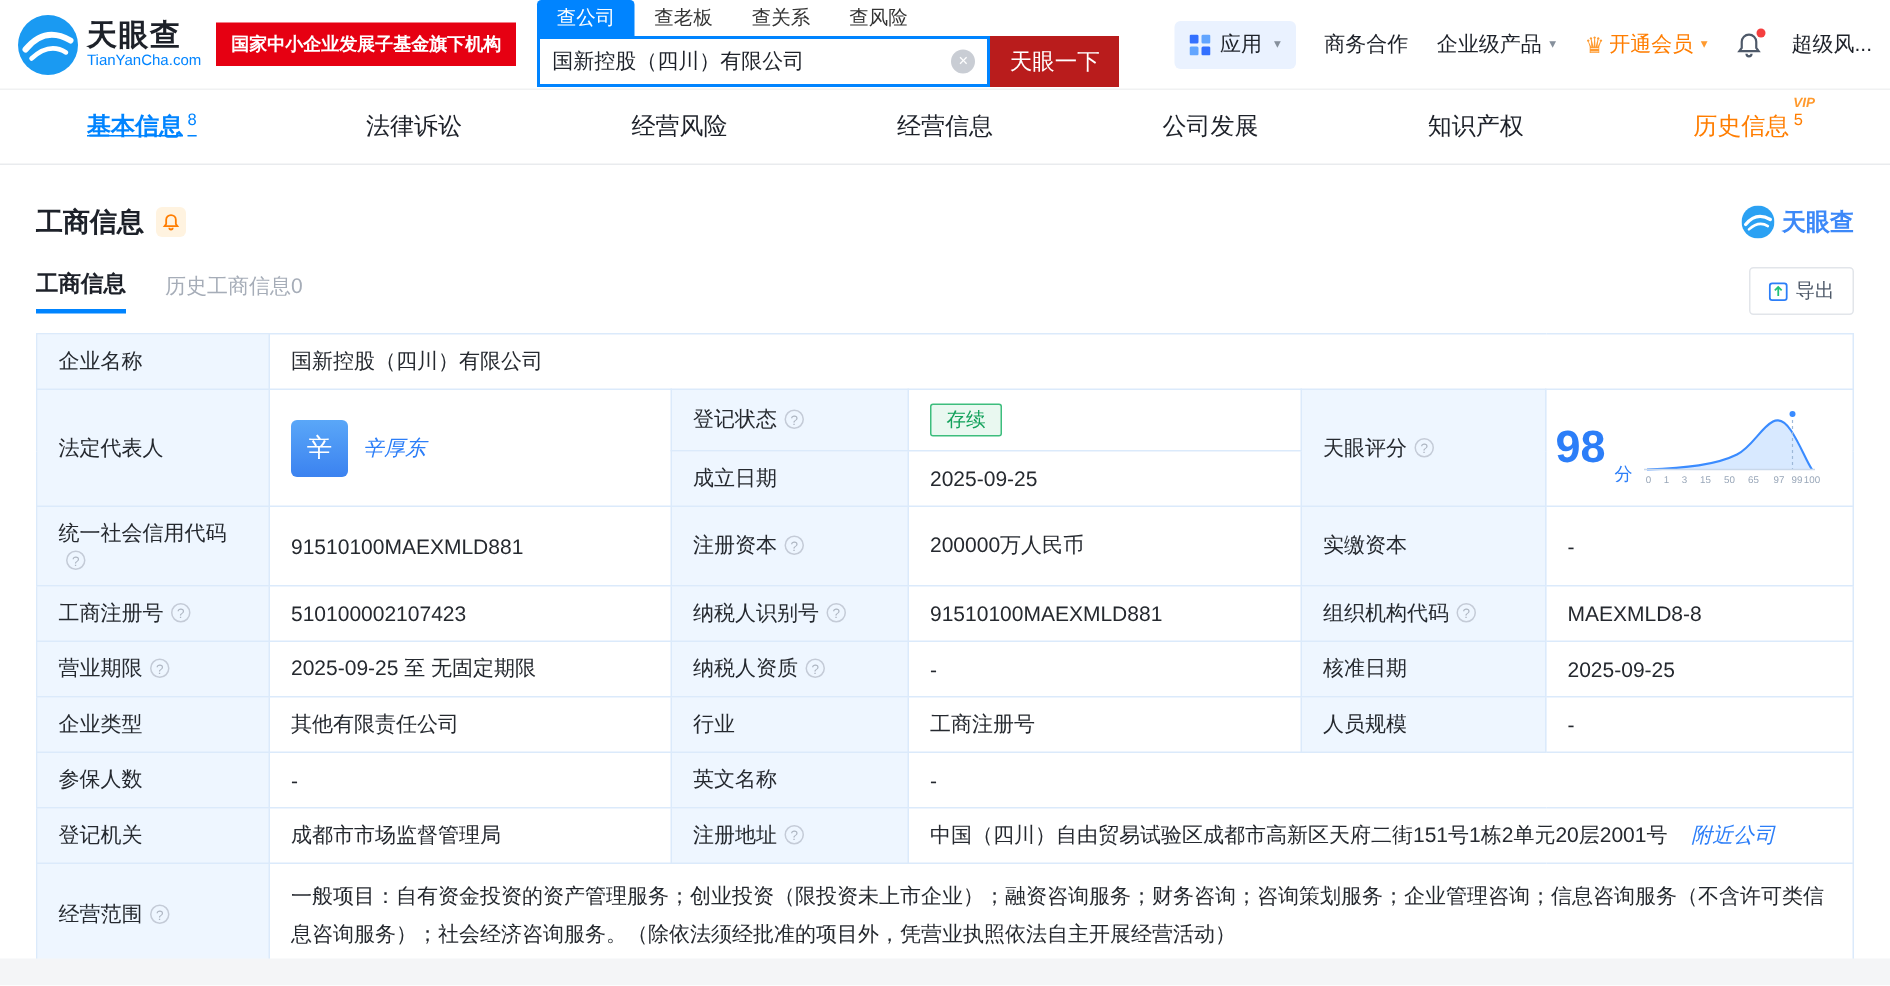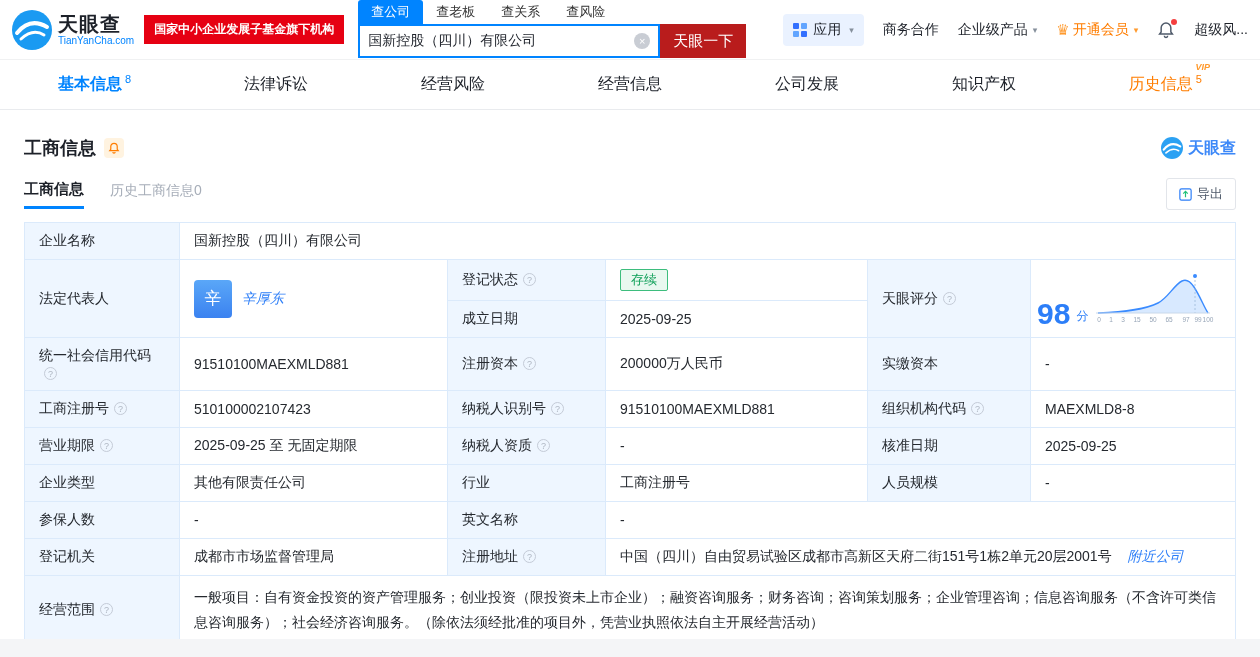--- a/index.html
+++ b/index.html
@@ -34,21 +34,21 @@
   .hitem.vip { color: #ff7d00; }
   .crown { color: #ff9a2e; font-size: 15px; }
   .caret { font-size: 9px; color: #86909c; margin-left: 2px; }
   .hitem.vip .caret { color: #ff9a2e; }
   .bell-wrap { position: relative; cursor: pointer; display: flex; }
   .red-dot { position: absolute; top: -2px; right: -2px; width: 6px; height: 6px; border-radius: 50%; background: #f53f3f; }
   .super { max-width: 56px; overflow: hidden; white-space: nowrap; }
   
   .nav { display: flex; align-items: center; justify-content: space-between; height: 50px; padding: 0 58px; border-bottom: 1px solid #e9ebee; font-size: 16px; }
   .nav-tab { position: relative; color: #1d2129; cursor: pointer; white-space: nowrap; }
-  .nav-tab.active { color: #0084ff; font-weight: bold; }
+  .nav-tab.active { color: #0084ff; font-weight: bold; text-decoration: underline; }
   .nav-tab.history { color: #ff7d00; }
   .count { font-size: 11px; margin-left: 3px; font-weight: normal; }
   .count.blue { color: #0084ff; }
   .count.orange { color: #ff7d00; }
   .vip-tag { position: absolute; top: -11px; right: -8px; color: #ff9a2e; font-size: 9px; font-weight: bold; font-style: italic; }
   
   .content { padding: 26px 24px 0; }
   .section-head { display: flex; align-items: center; }
   .section-title { font-size: 18px; font-weight: bold; color: #1d2129; }
   .alarm-badge { width: 20px; height: 20px; border-radius: 4px; background: #fff3e0; margin-left: 8px; display: flex; align-items: center; justify-content: center; cursor: pointer; }
@@ -62,21 +62,21 @@
   
   table.info { width: 100%; border-collapse: collapse; table-layout: fixed; margin-top: 12px; }
   .info td { border: 1px solid #dbeafb; padding: 9px 14px; font-size: 14px; color: #25292f; vertical-align: middle; word-break: break-all; }
   .info td.lab { background: #eef6ff; }
   .help { display: inline-block; width: 13px; height: 13px; border: 1px solid #c4cbd7; border-radius: 50%; color: #aeb6c2; font-size: 9px; line-height: 12px; text-align: center; margin-left: 5px; vertical-align: 1px; cursor: pointer; }
   .rep-cell { display: flex; align-items: center; gap: 10px; }
   .avatar { width: 38px; height: 38px; border-radius: 4px; background: linear-gradient(180deg, #5aa7f8, #3b82f0); color: #fff; display: flex; align-items: center; justify-content: center; font-size: 17px; flex: 0 0 auto; }
   .link { color: #2c7ef8; cursor: pointer; text-decoration: none; font-style: italic; }
   .status-badge { display: inline-block; border: 1px solid #3dbd7d; color: #12a15b; background: #e9f8f0; padding: 1px 10px; font-size: 13px; border-radius: 2px; }
   .score-cell { padding: 2px 6px !important; }
-  .score-inner { display: flex; align-items: flex-end; gap: 6px; }
+  .score-inner { display: flex; align-items: center; gap: 6px; }
   .score-num { color: #2c7ef8; font-size: 30px; font-weight: bold; line-height: 1; }
   .score-unit { color: #2c7ef8; font-size: 12px; align-self: flex-end; margin-bottom: 4px; }
   .score-chart text { font-size: 6.5px; fill: #98a6b8; text-anchor: middle; }
   .nearby { margin-left: 12px; white-space: nowrap; }
   .scope-text { line-height: 1.75; margin-left: 48px; }
   .page-bottom { position: absolute; left: 0; right: 0; bottom: 0; height: 18px; background: #f4f5f7; }
 </style>
 </head>
 <body>
 

